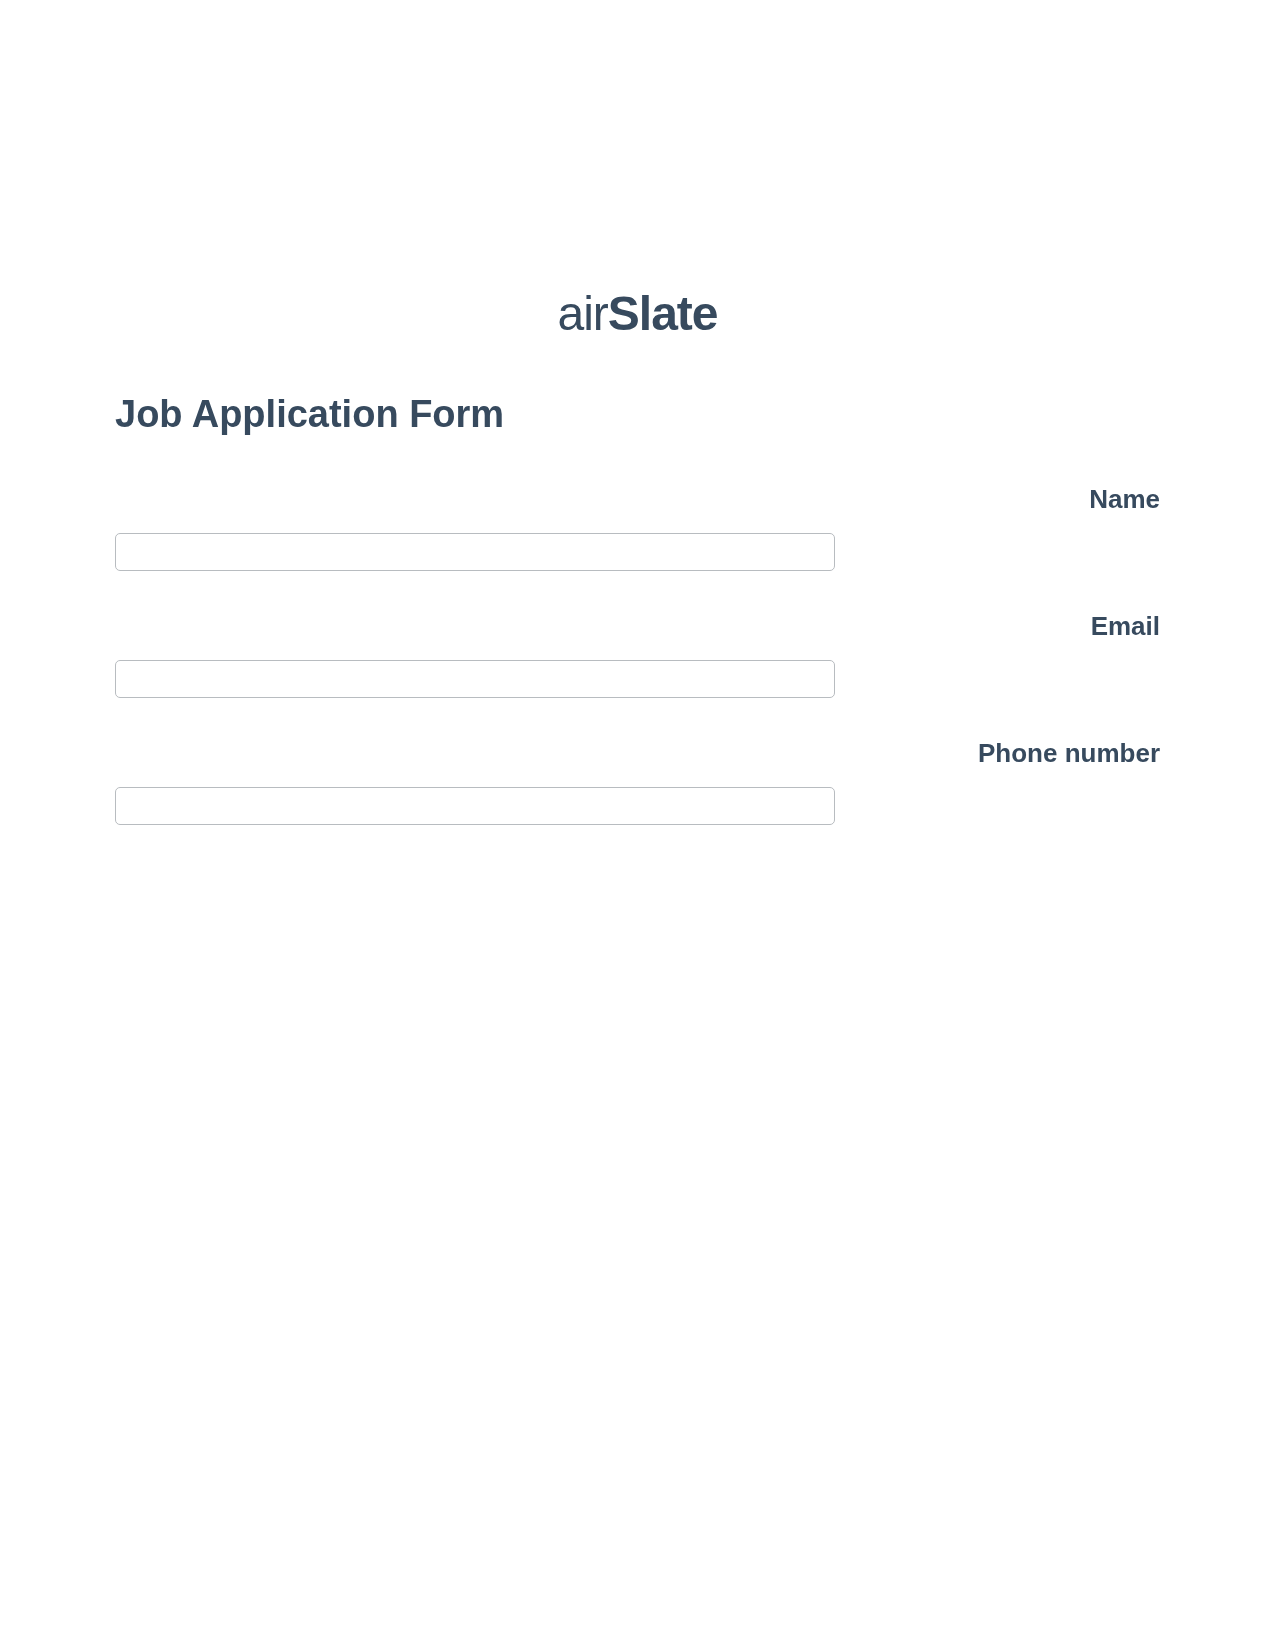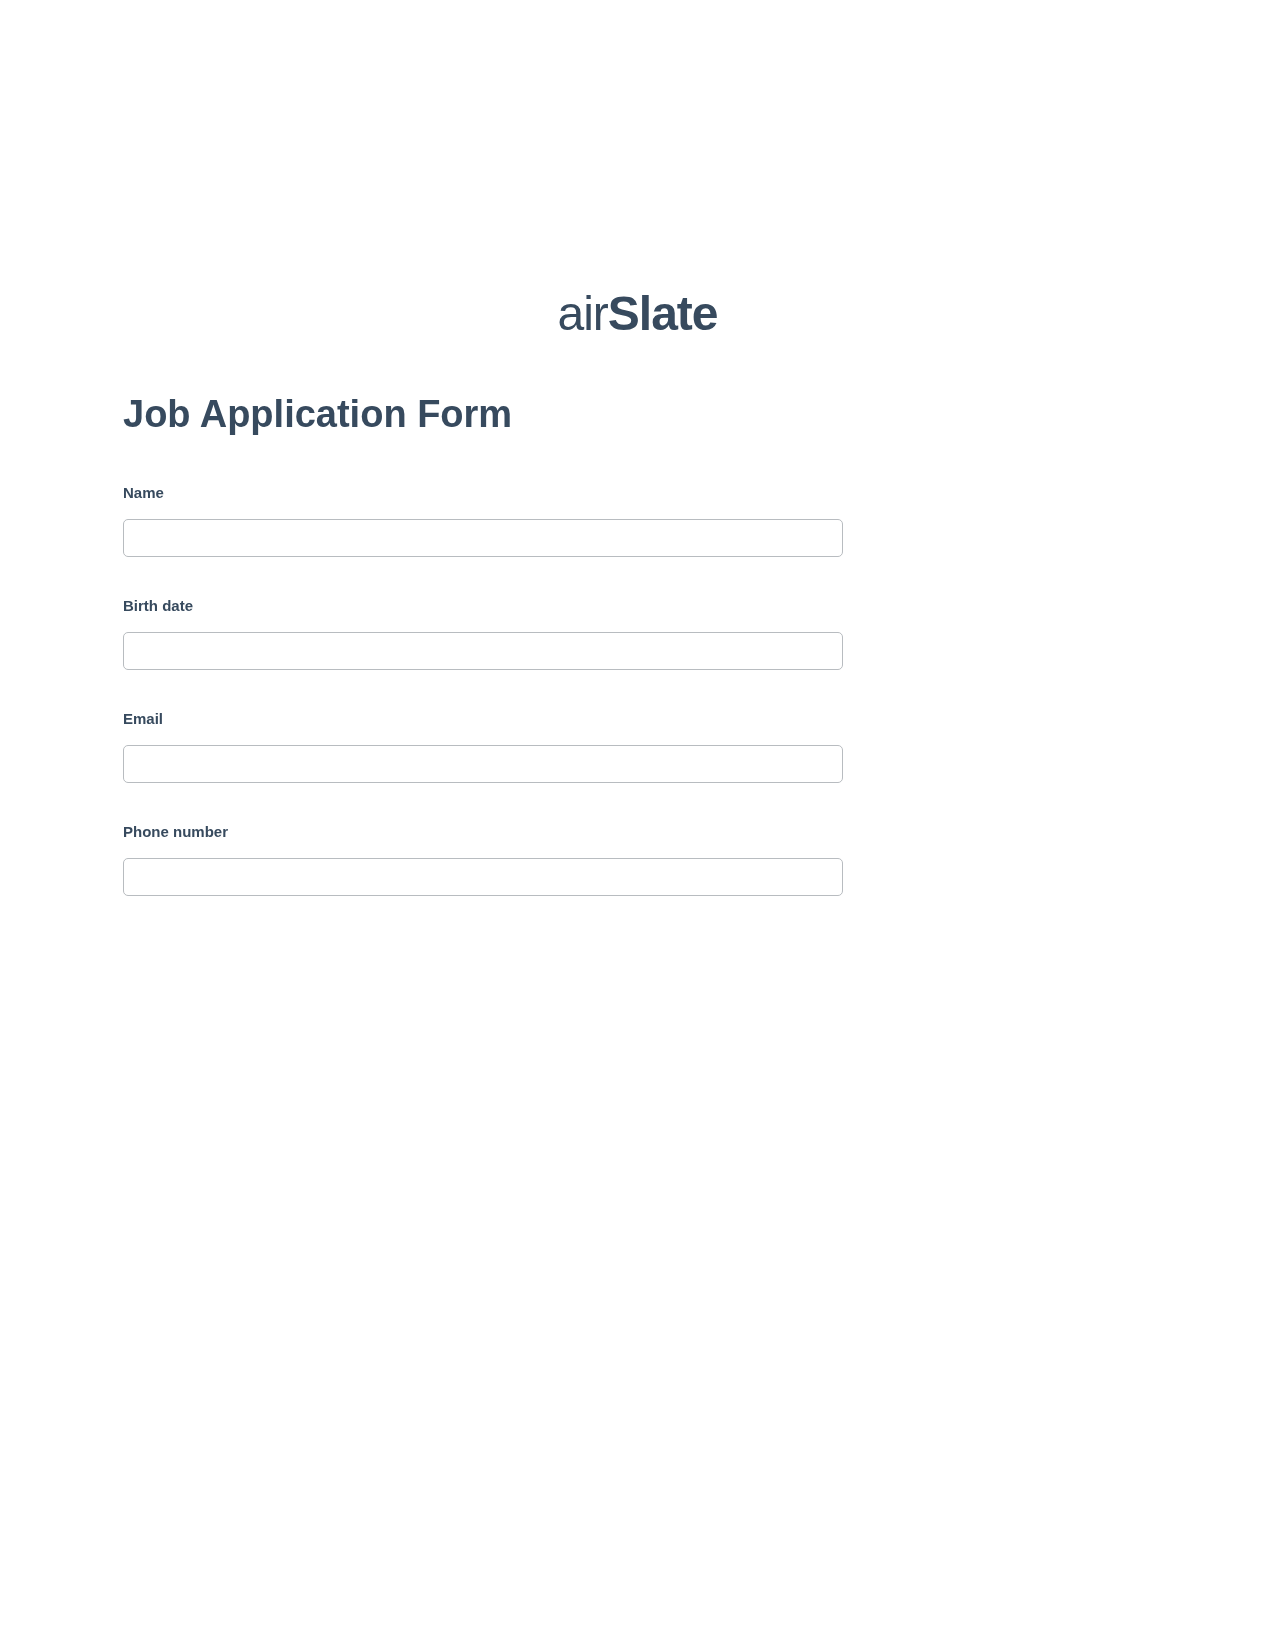--- a/index.html
+++ b/index.html
@@ -31,37 +31,37 @@
       line-height: 1;
     }
     .logo-air {
       font-weight: 400;
     }
     .logo-slate {
       font-weight: 700;
     }
     .form-content {
       padding: 0 115px;
-      margin-left: 8px;
     }
     .form-title {
       font-size: 38px;
       font-weight: 700;
       color: #374a5e;
       margin-bottom: 48px;
     }
     .form-field {
       margin-bottom: 40px;
     }
     .form-label {
       display: block;
-      font-size: 15px;
+      font-size: 26px;
       font-weight: 700;
       color: #374a5e;
       margin-bottom: 18px;
+      text-align: right;
     }
     .form-input {
       width: 720px;
       height: 38px;
       border: 1px solid #b8bcc0;
       border-radius: 5px;
       background: #ffffff;
       font-size: 16px;
       padding: 0 10px;
       outline: none;
@@ -78,24 +78,20 @@
   </div>
 
   <div class="form-content">
     <h1 class="form-title">Job Application Form</h1>
 
     <div class="form-field">
       <label class="form-label">Name</label>
       <input type="text" class="form-input" value="" style="">
     </div>
 
-    <div class="form-field">
-      <label class="form-label">Birth date</label>
-      <input type="text" class="form-input" value="" style="">
-    </div>
 
     <div class="form-field">
       <label class="form-label">Email</label>
       <input type="text" class="form-input" value="" style="">
     </div>
 
     <div class="form-field">
       <label class="form-label">Phone number</label>
       <input type="text" class="form-input" value="" style="">
     </div>

